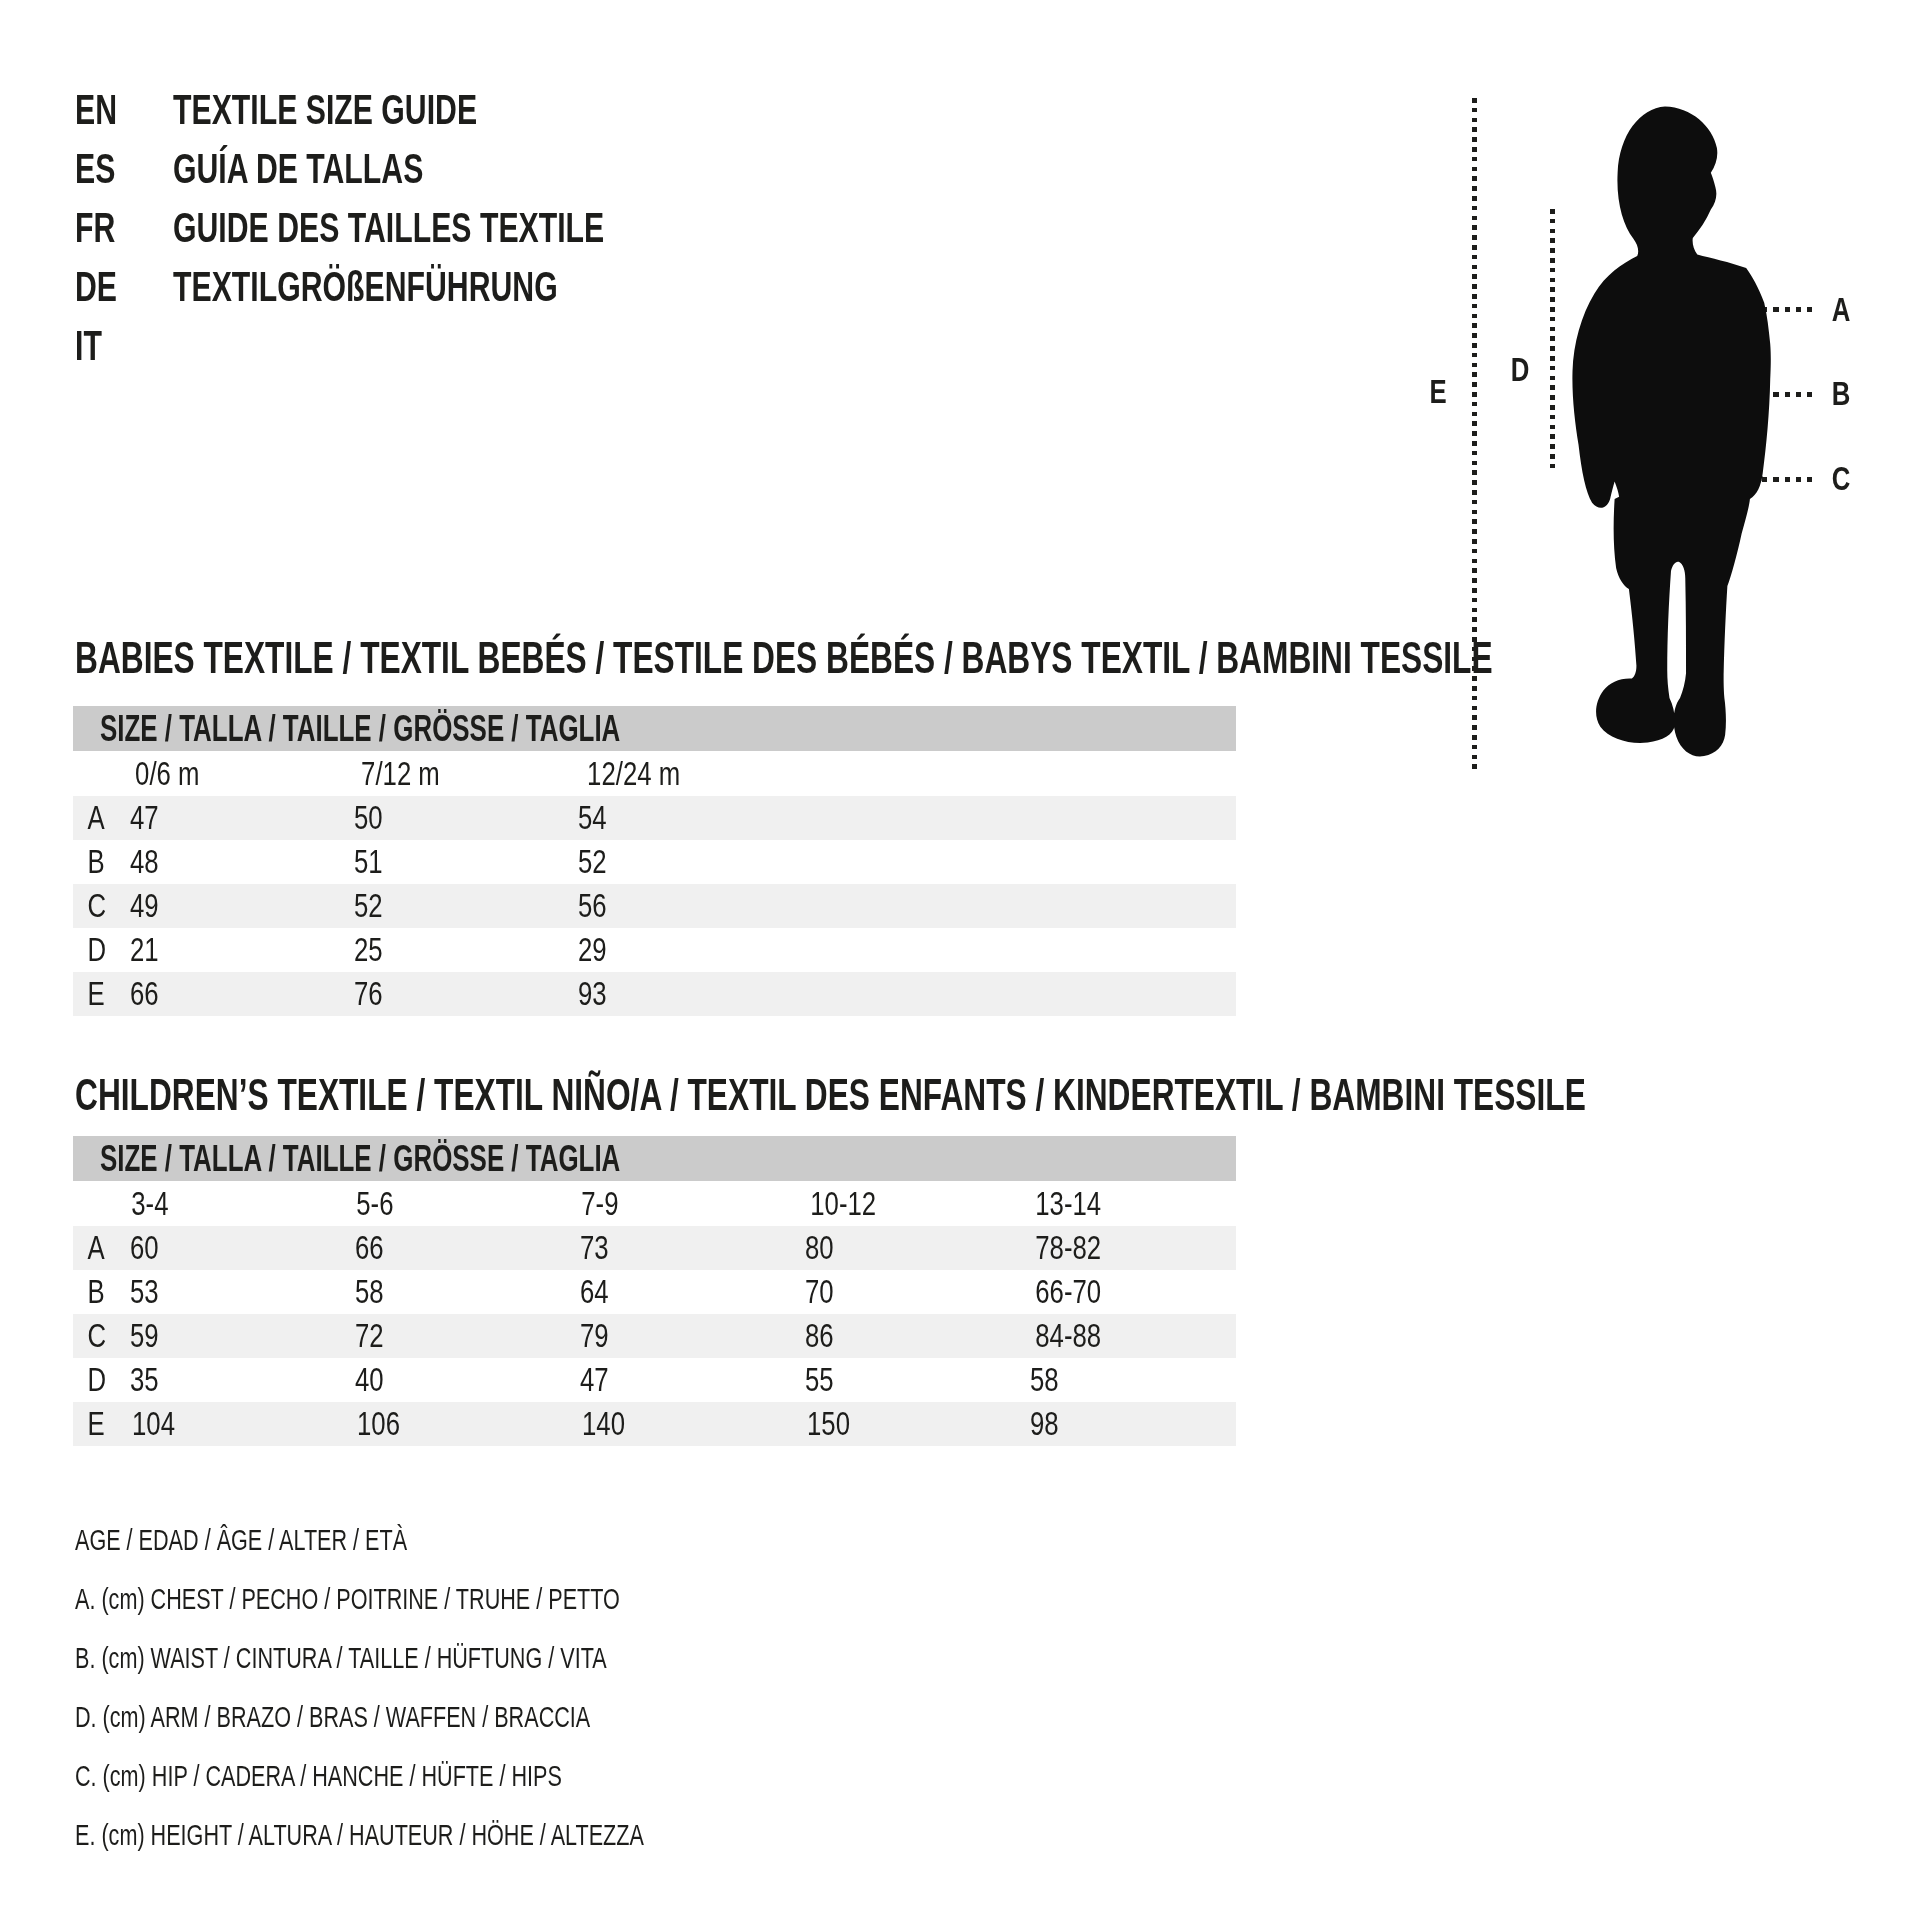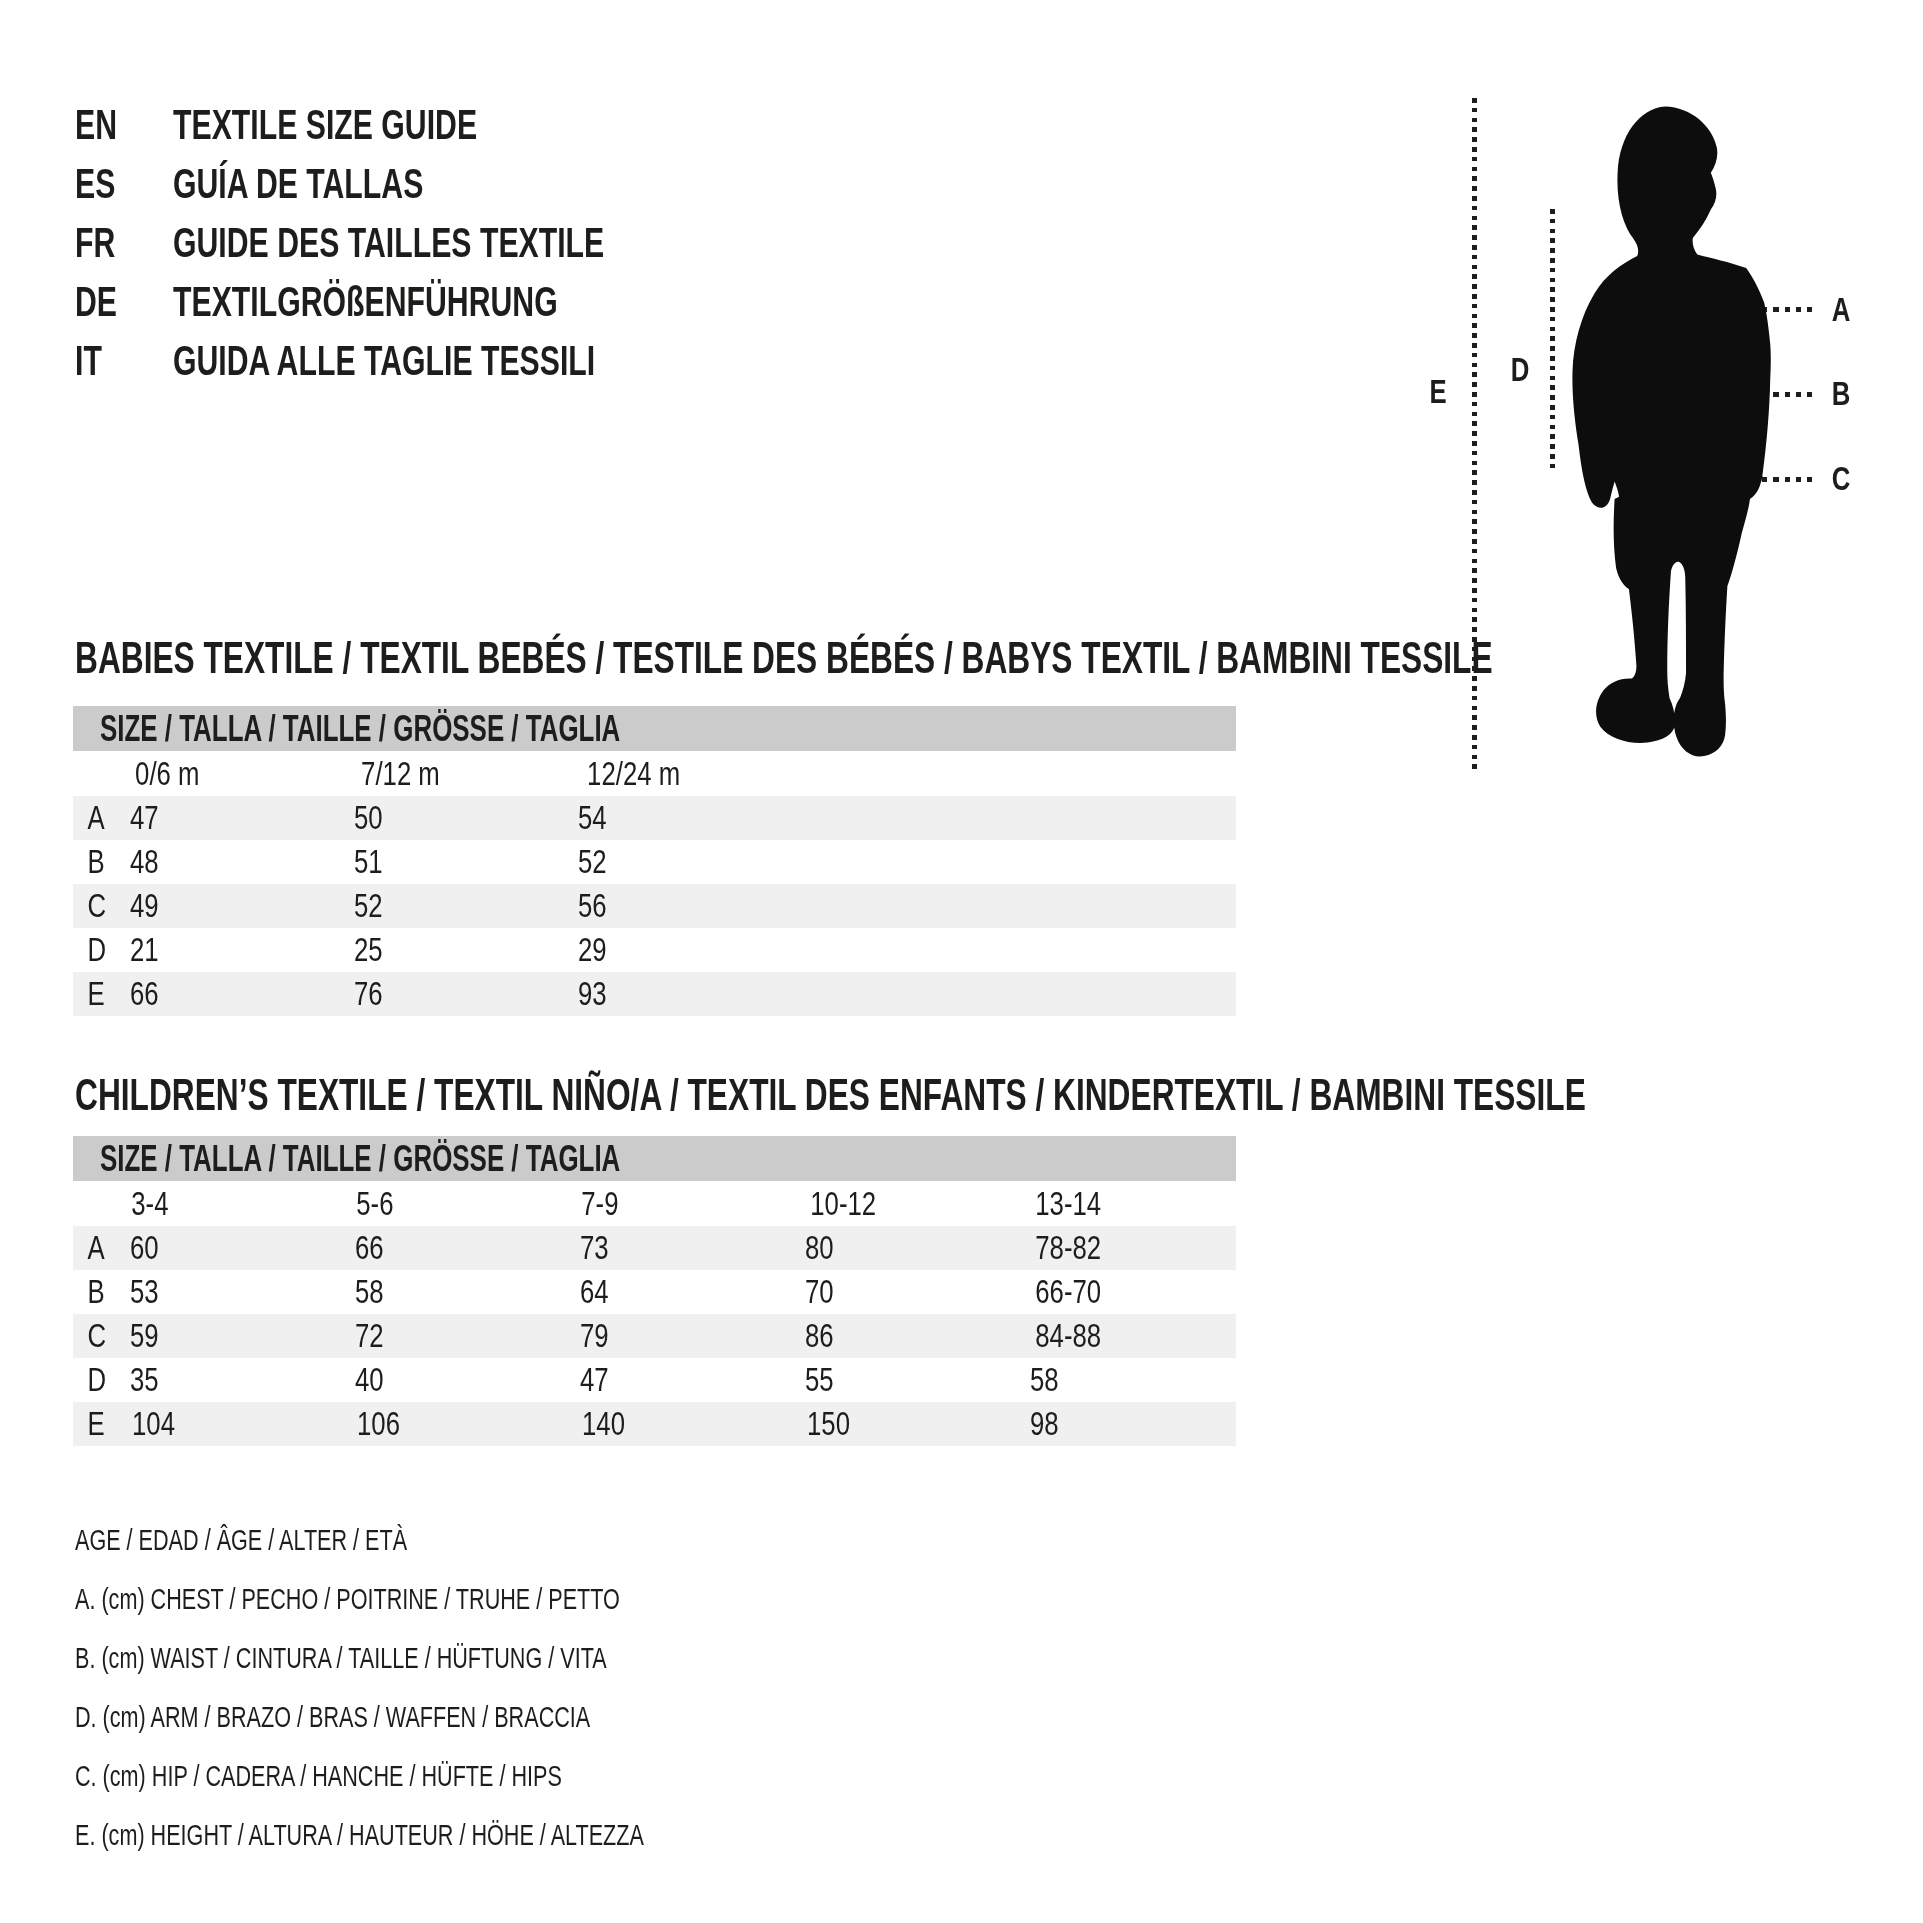--- a/index.html
+++ b/index.html
@@ -2,21 +2,21 @@
 <html style="font-size:12px"><head>
 <meta charset="utf-8">
 <style>
   html,body{margin:0;padding:0;background:#fff;}
   .page{position:relative;width:1924px;height:1924px;background:#fff;overflow:hidden;
         font-family:"Liberation Sans", sans-serif;color:var(--ink,#1d1d1b);}
   .cond{display:inline-block;transform:scaleX(.72);transform-origin:0 50%;white-space:nowrap;}
   .condC{display:inline-block;transform:scaleX(.78);transform-origin:50% 50%;white-space:nowrap;}
 
   
-  .lang-block{position:absolute;left:75px;top:95px;}
+  .lang-block{position:absolute;left:75px;top:80px;}
   .lang-row{display:grid;grid-template-columns:98px auto;height:59px;line-height:59px;
             font-size:42px;font-weight:700;}
 
   
   .heading{position:absolute;left:75px;margin:0;font-size:44px;font-weight:700;
            height:45px;line-height:45px;white-space:nowrap;}
 
   
   .table{position:absolute;left:73px;width:1163px;}
   .tbar{height:45px;line-height:45px;background:var(--barbg,#cbcbcb);
@@ -63,21 +63,20 @@
       <div class="lang-row">
         <span><span class="cond">FR</span></span>
         <span><span class="cond">GUIDE DES TAILLES TEXTILE</span></span>
       </div>
       <div class="lang-row">
         <span><span class="cond">DE</span></span>
         <span><span class="cond">TEXTILGRÖßENFÜHRUNG</span></span>
       </div>
       <div class="lang-row">
         <span><span class="cond">IT</span></span>
-        <span><span class="cond">GUIDA ALLE TAGLIE TESSILI</span></span>
       </div>
     </section>
 
   <section>
     <div class="vdots" style="left:1472px;top:98px;height:673px;"></div>
     <div class="vdots" style="left:1550px;top:209px;height:260px;"></div>
 
     <div class="mlabel" style="left:1438px;top:392px;">E</div>
     <div class="mlabel" style="left:1520px;top:370px;">D</div>
 

